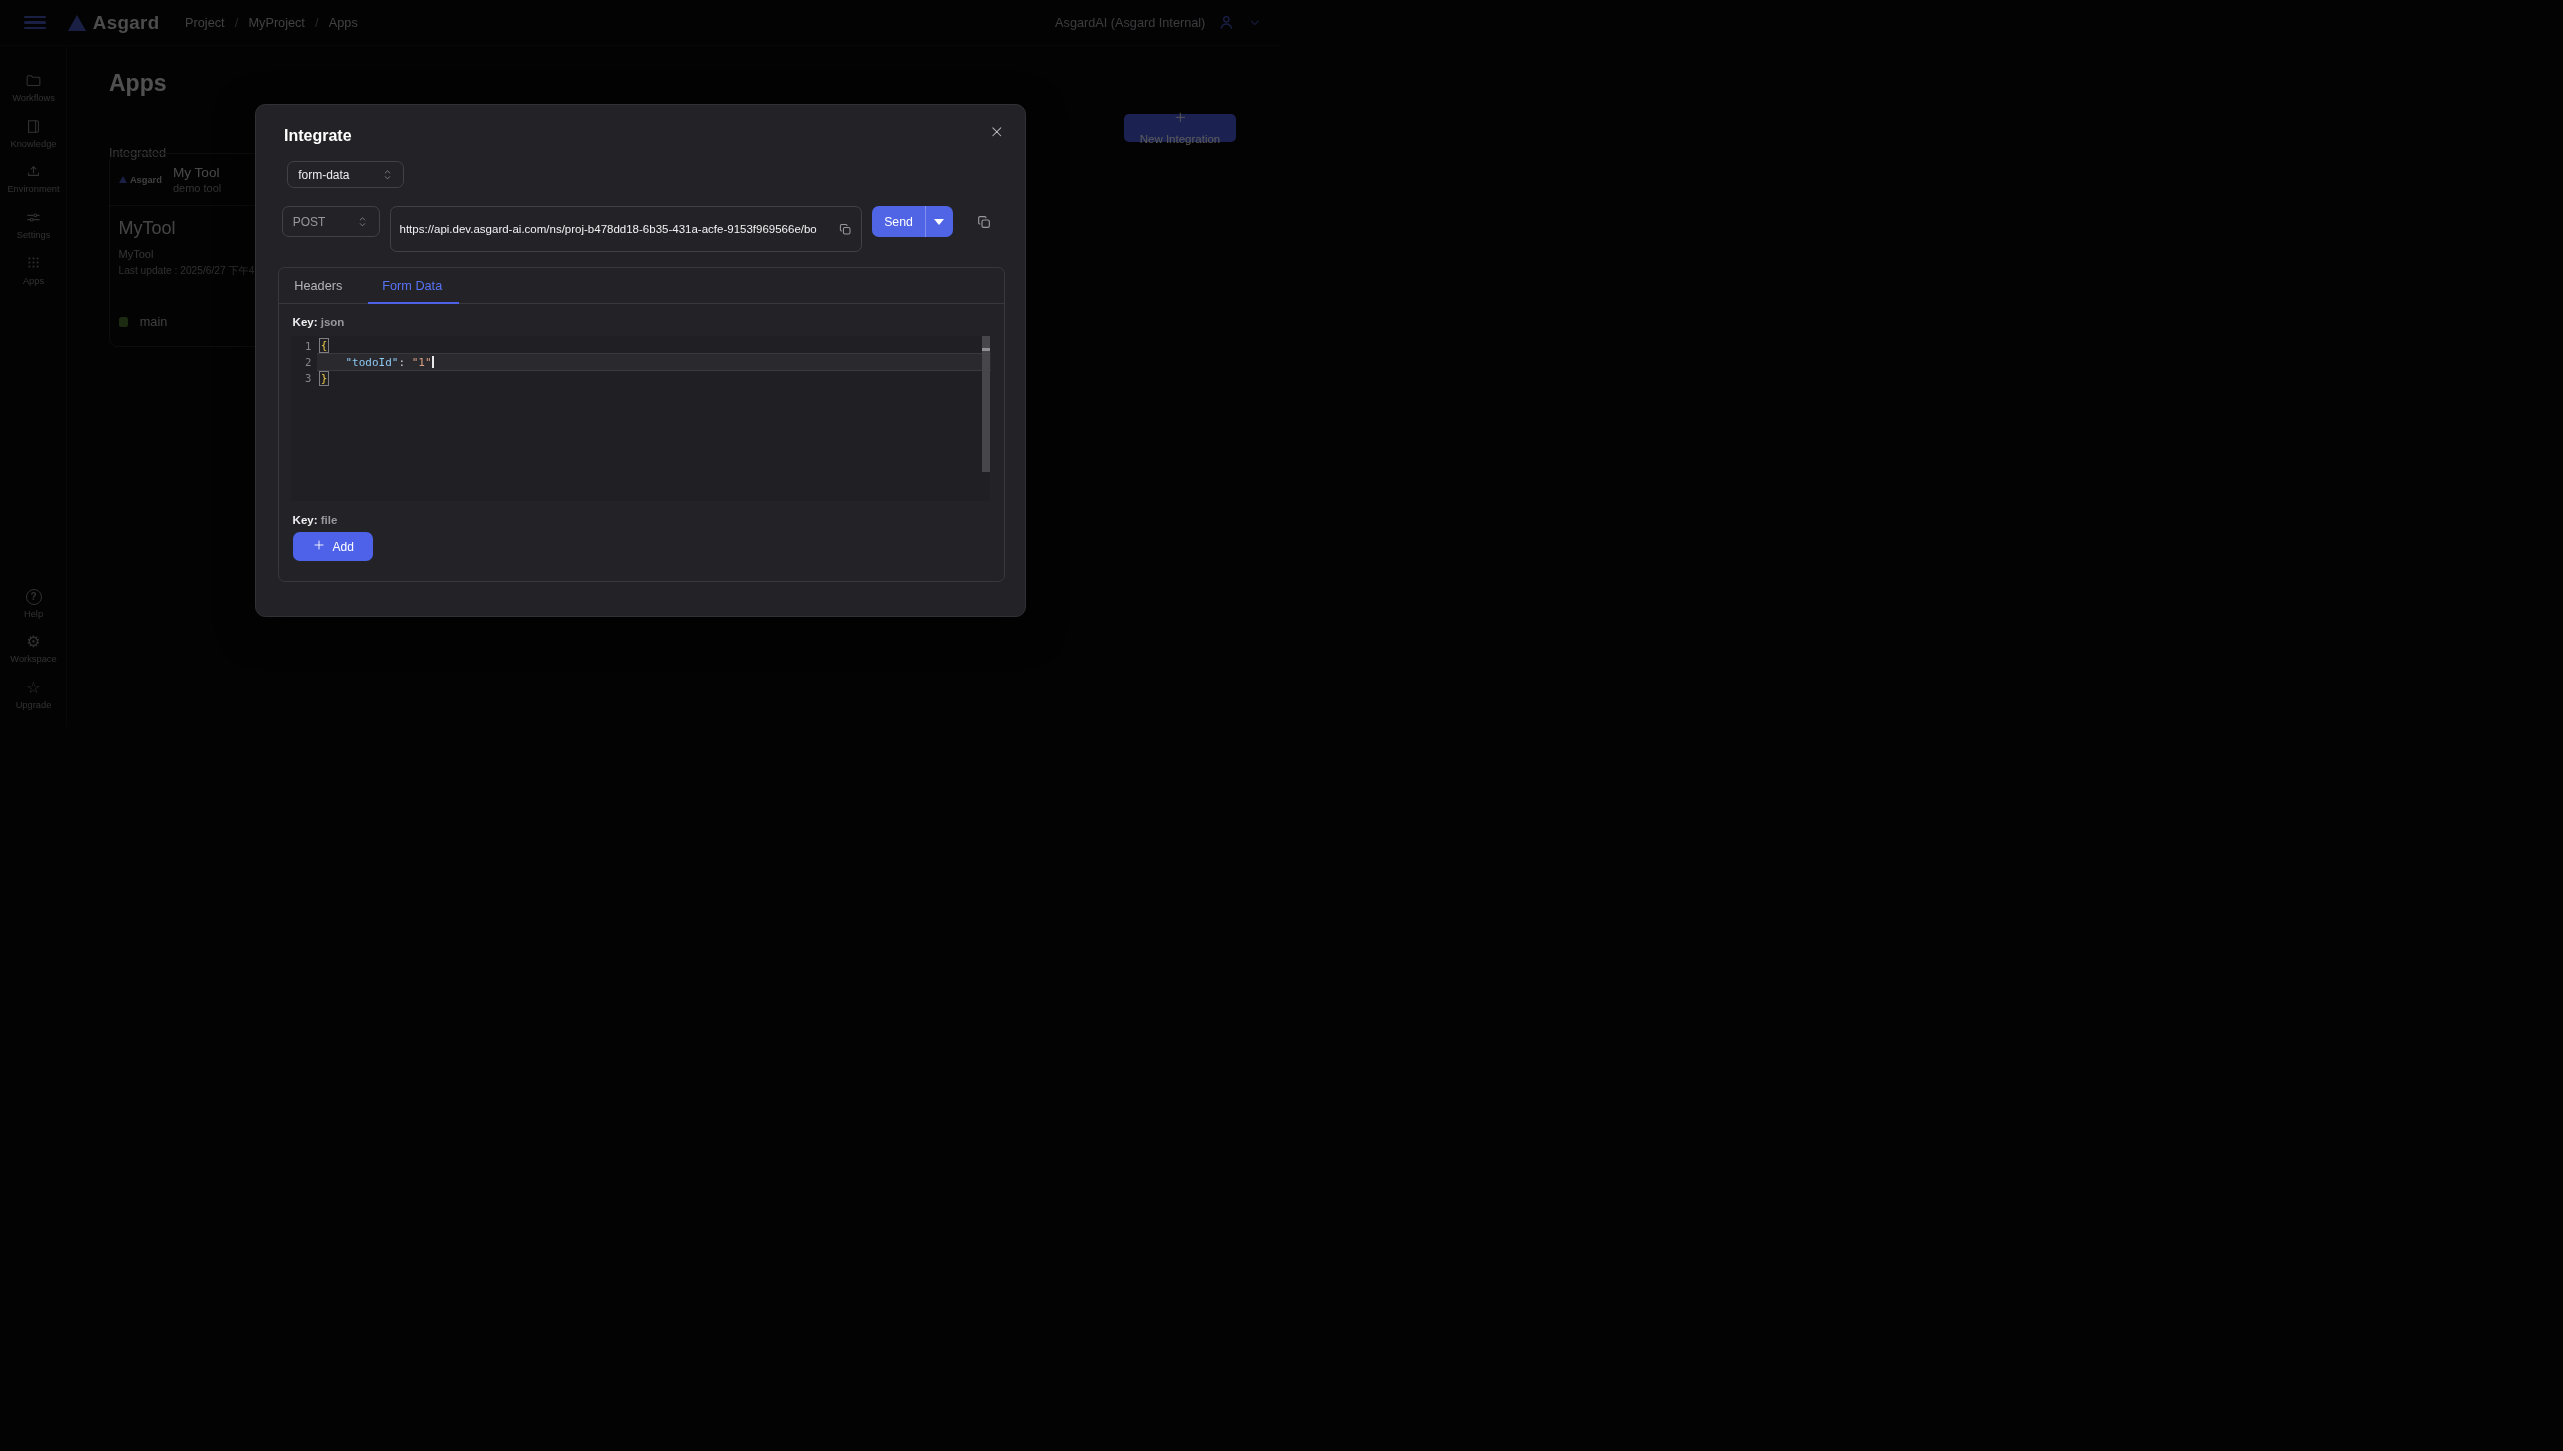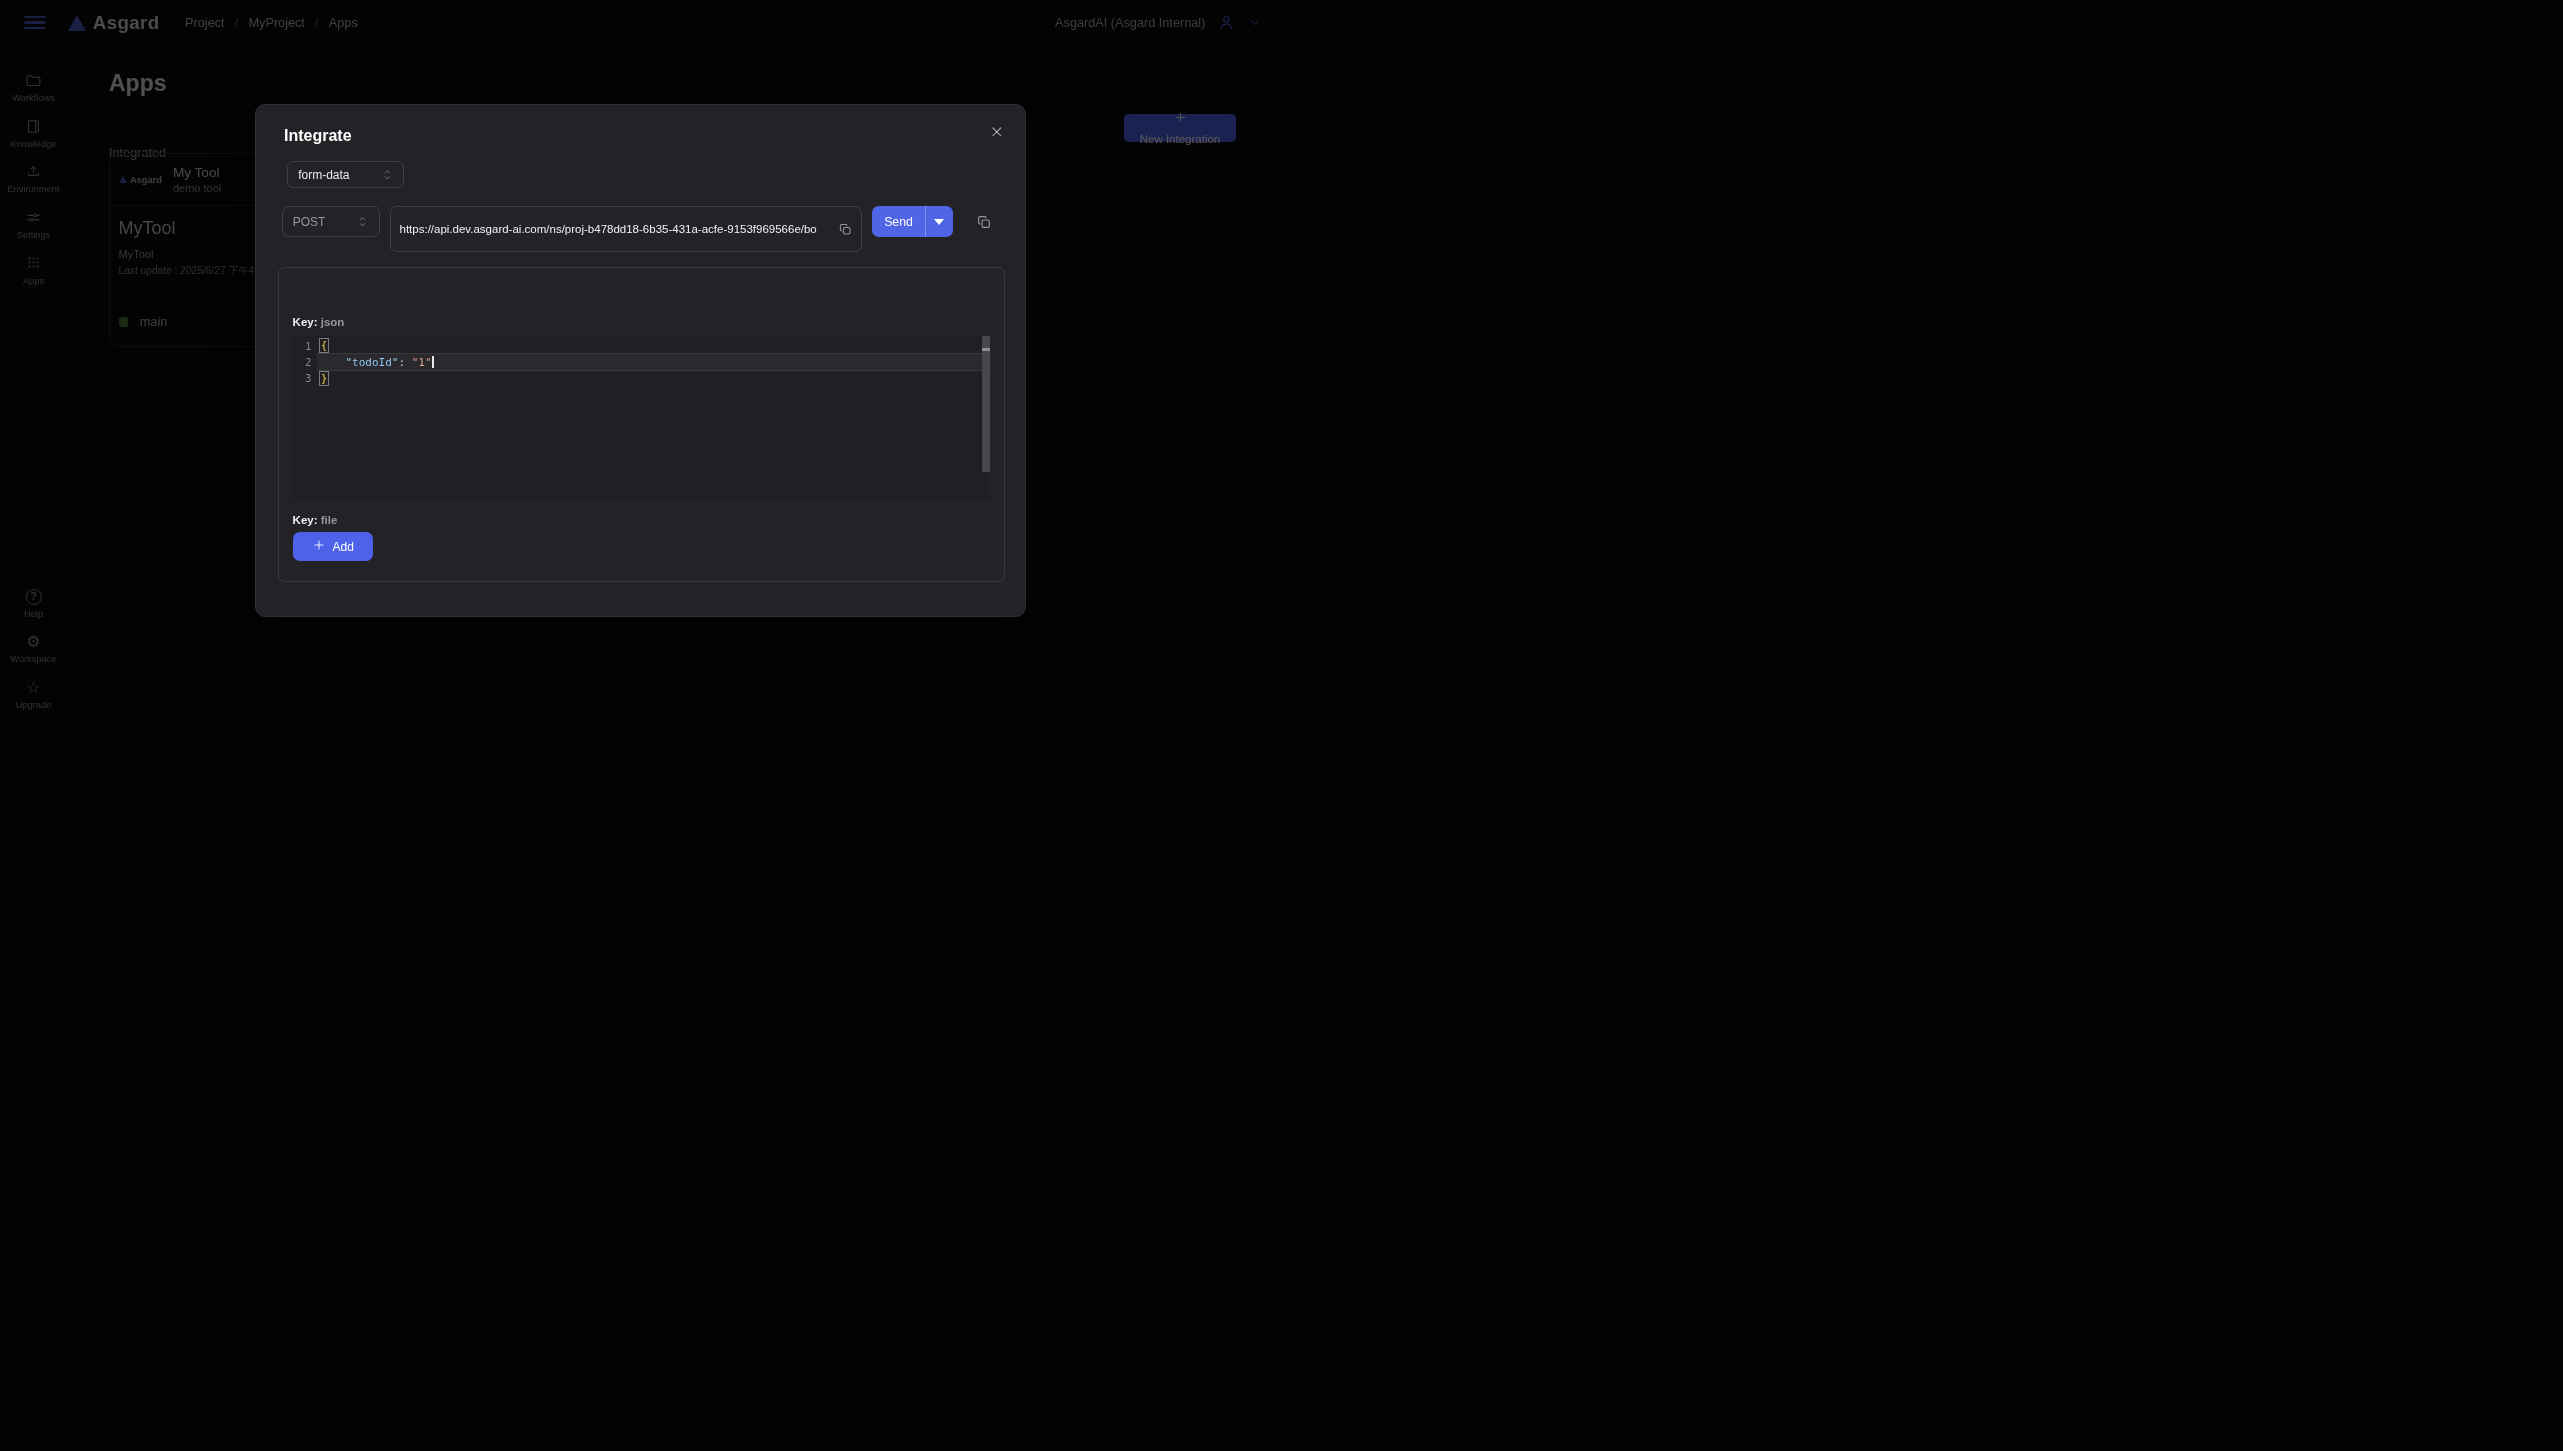--- a/index.html
+++ b/index.html
@@ -301,20 +301,25 @@
   </button>
 
   <button class="copy-btn" id="copy-request">
     <svg width="16" height="16" viewBox="0 0 24 24">
       <rect x="9" y="9" width="11" height="11" rx="2.5"></rect>
       <path d="M6.5 15H6a2 2 0 0 1-2-2V6a2 2 0 0 1 2-2h7a2 2 0 0 1 2 2v.5"></path>
     </svg>
   </button>
 
   <div id="panel">
+    <div id="tabs">
+      <button class="tab" id="tab-headers">Headers</button>
+      <button class="tab" id="tab-formdata">Form Data</button>
+      <div id="tab-underline"></div>
+    </div>
 
     <div class="key-label" id="key-json">
       <span>Key:</span>
       <span class="key-name">json</span>
     </div>
 
     <div id="editor">
       <div id="active-line"></div>
       <div class="code-row" id="row1">
         <span class="ln">1</span>

